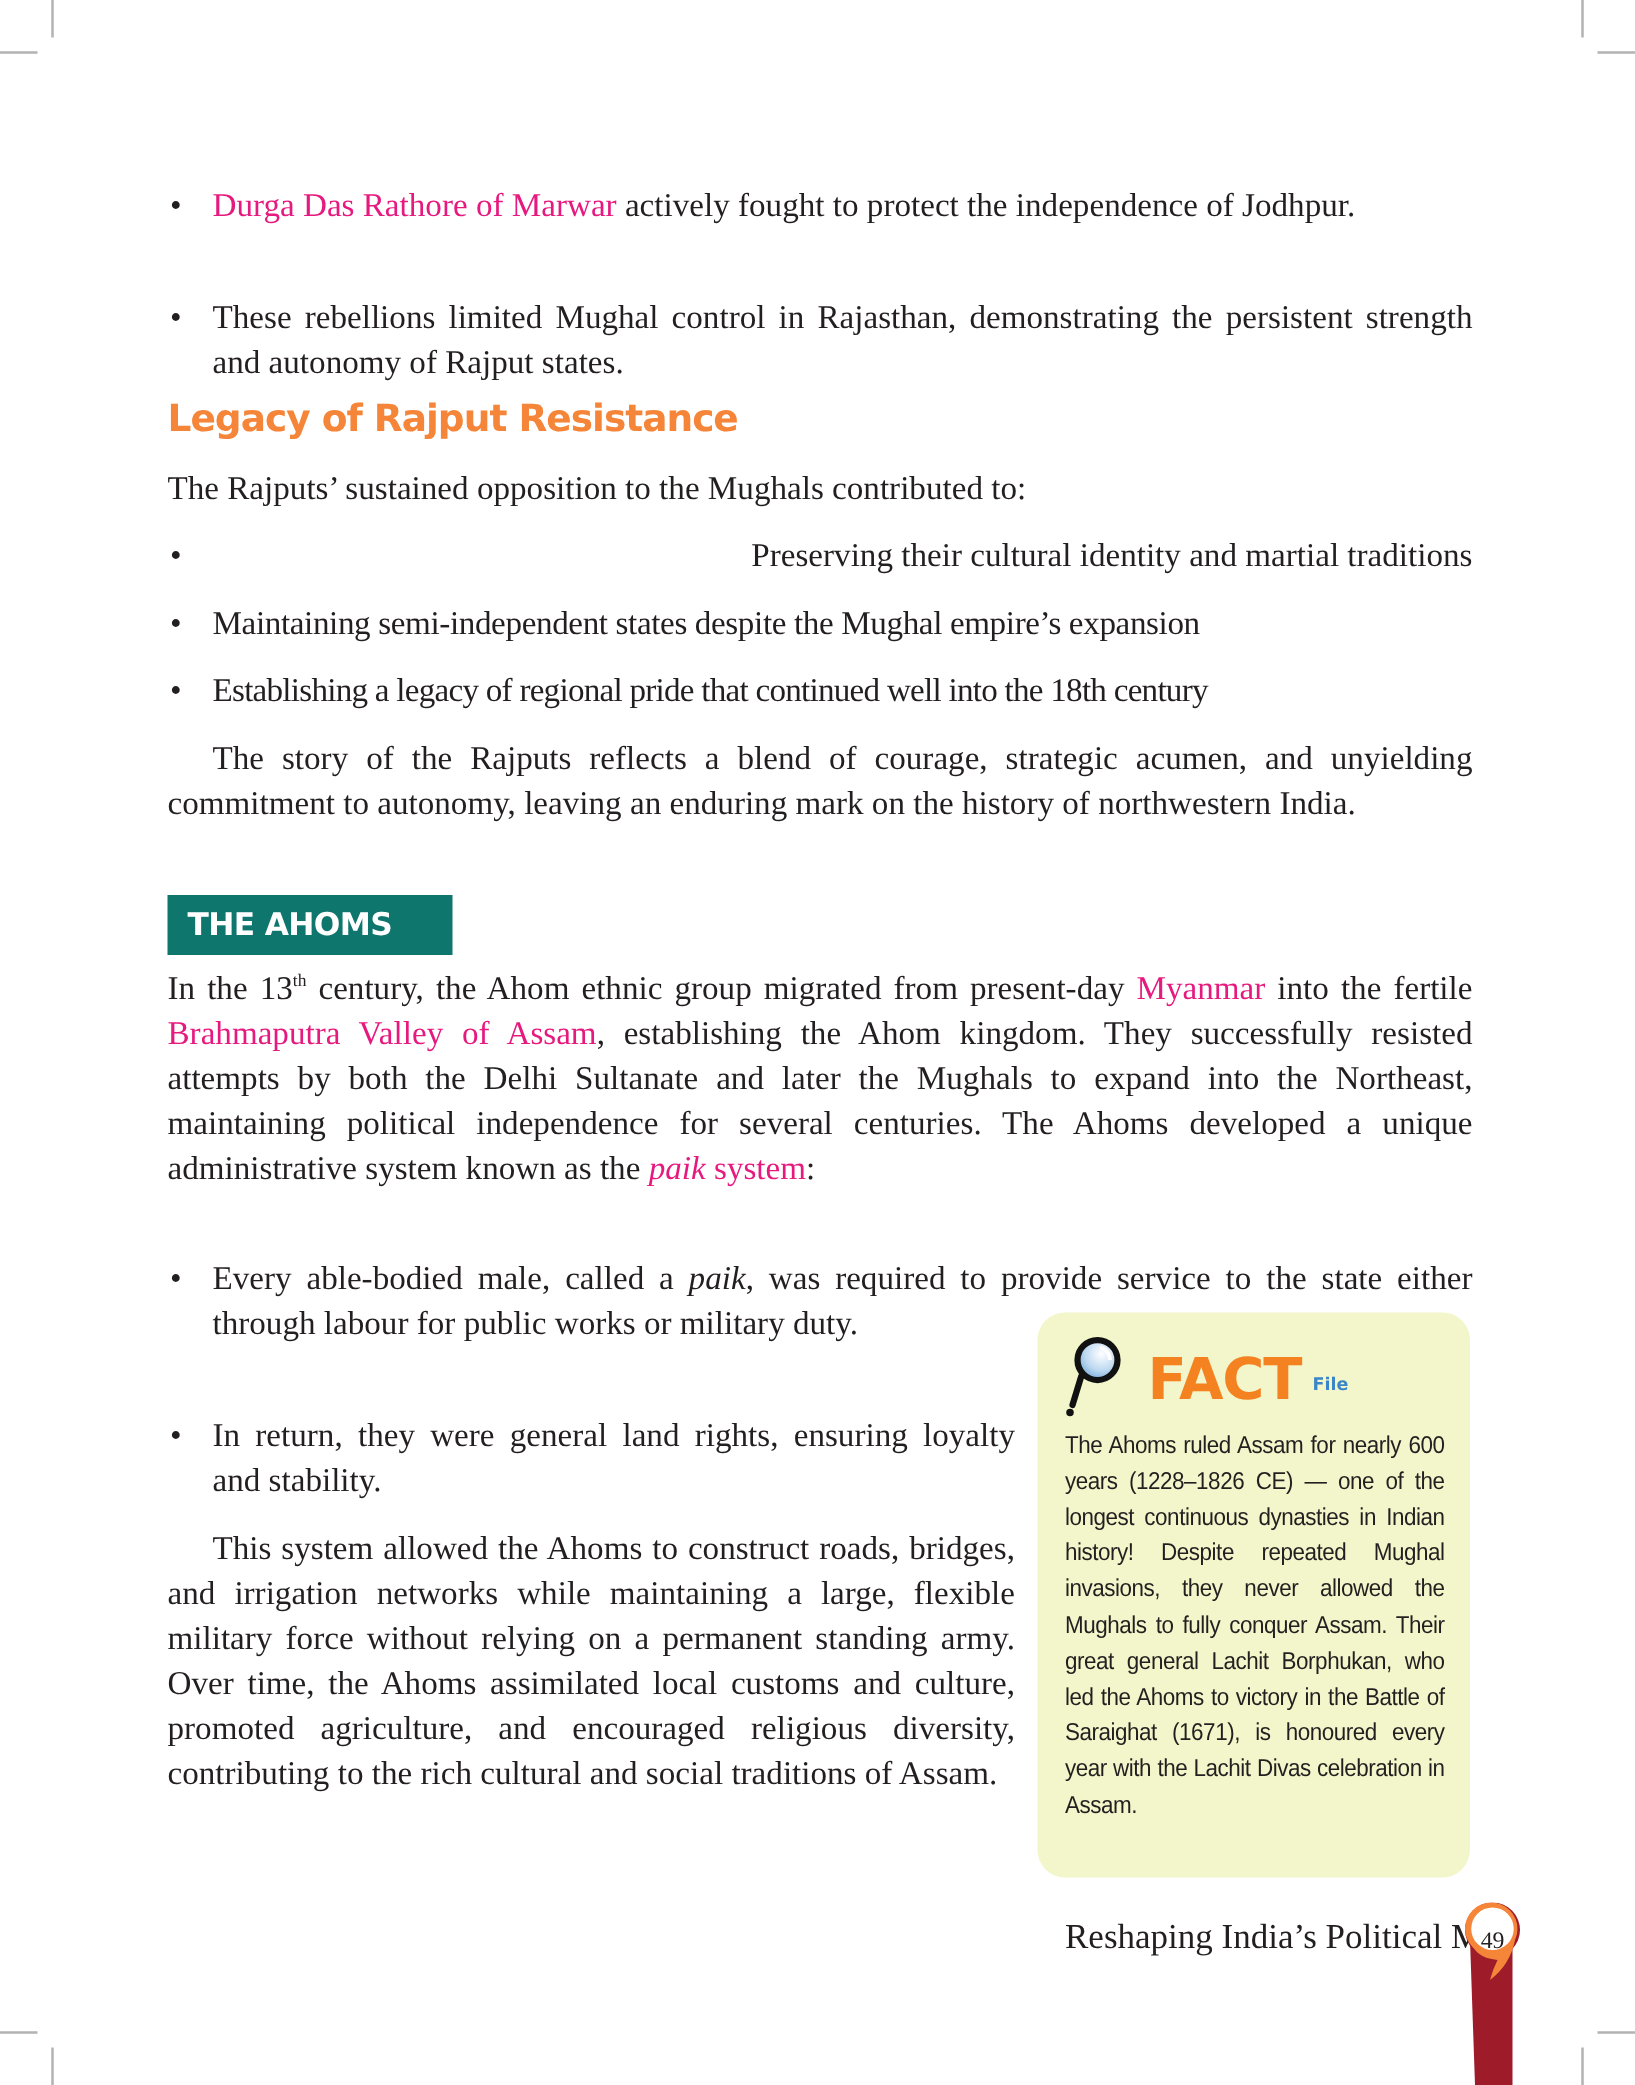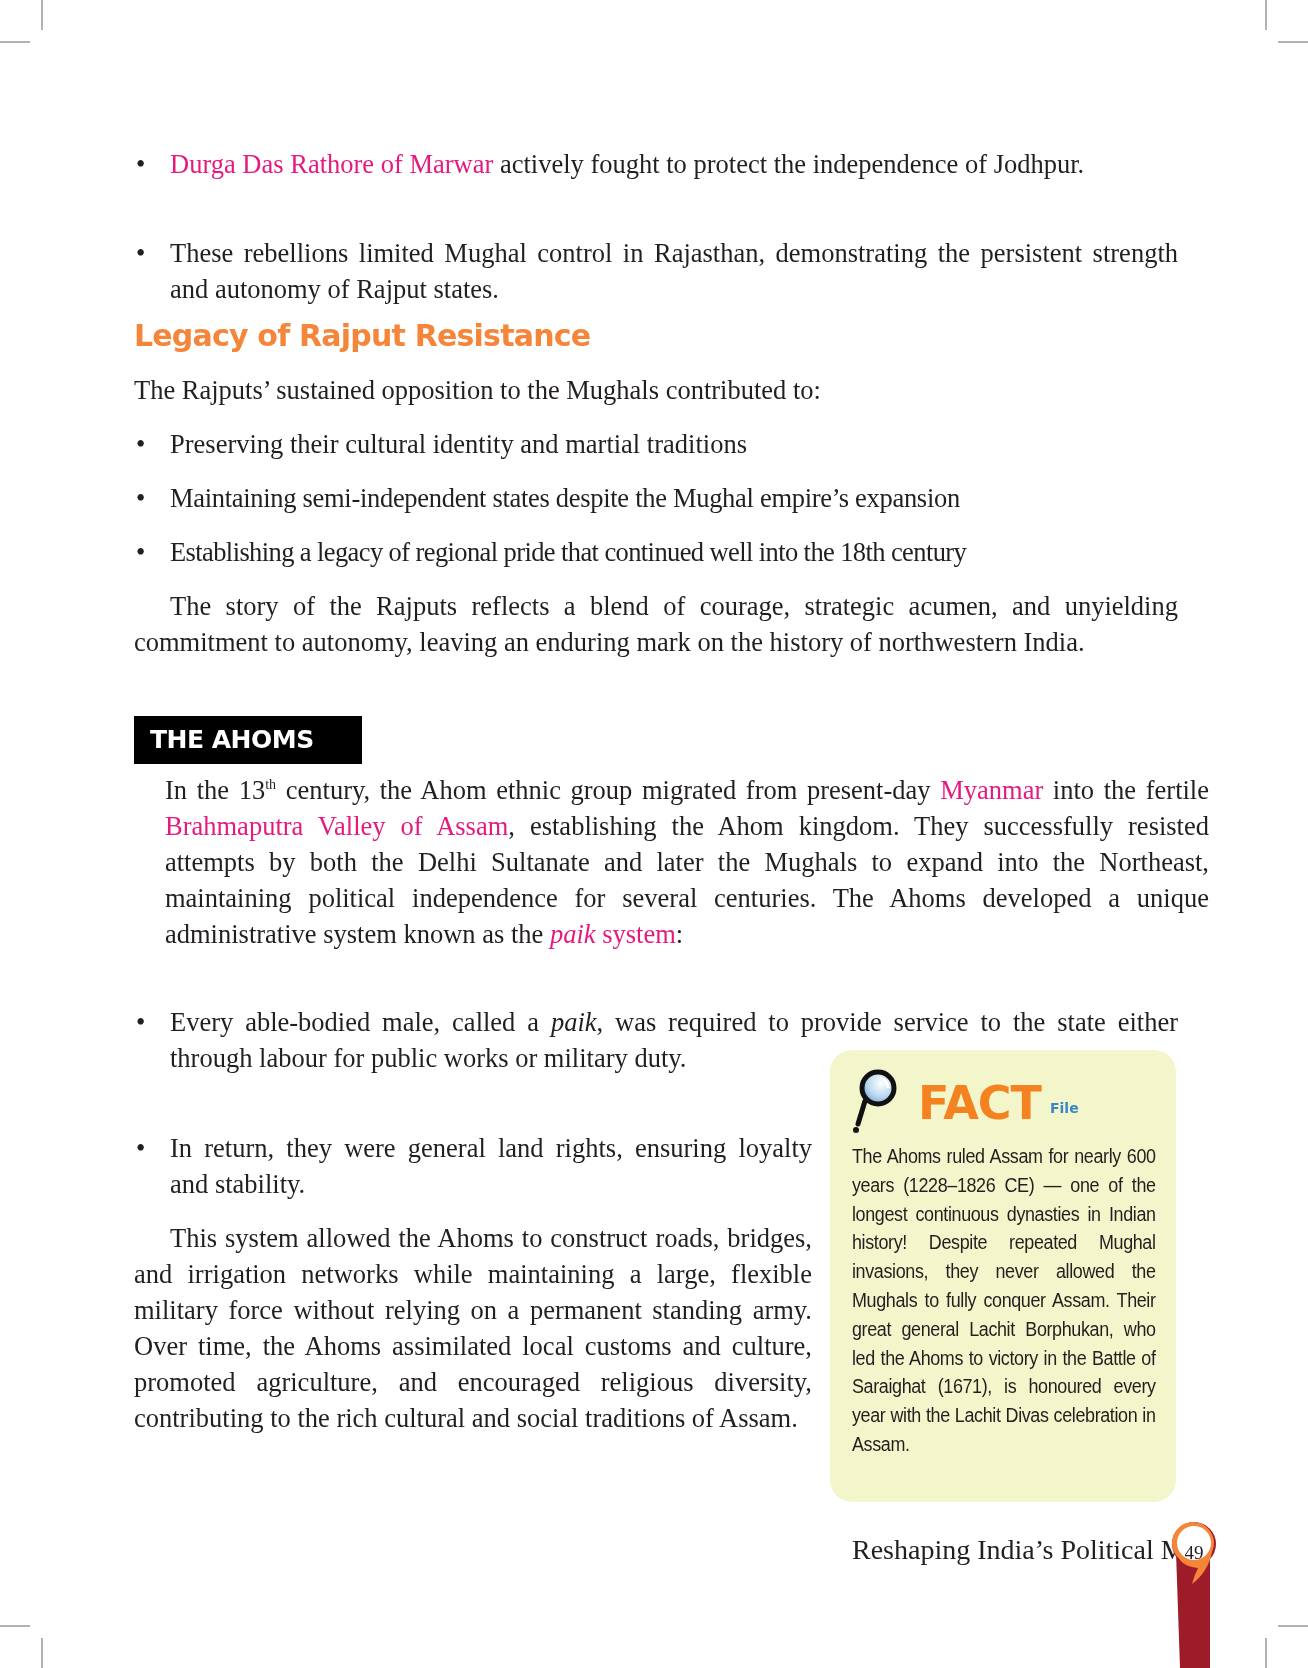--- a/index.html
+++ b/index.html
@@ -7,21 +7,21 @@
          font-family: "DejaVu Serif", "Liberation Serif", serif; color: #231f20; }
   .crop { position: absolute; background: #b3b3b3; }
   .serif { font-family: "Liberation Serif", "DejaVu Serif", serif; font-size: 26.5px; line-height: 36px; color: #231f20; }
   .para { position: absolute; left: 134px; width: 1044px; text-align: justify; }
   .bullet { position: absolute; left: 134px; width: 1044px; }
   .bullet .dot { position: absolute; left: 2px; top: 0; width: 20px; }
   .bullet .txt { display: block; margin-left: 36px; text-align: justify; }
   .pink { color: #e6197f; }
   .h2 { position: absolute; left: 134px; top: 318px; font-family: "DejaVu Sans", "Liberation Sans", sans-serif;
         font-weight: bold; font-size: 30px; color: #f58538; letter-spacing: -0.8px; }
-  .ahoms-band { position: absolute; left: 134px; top: 716px; width: 228px; height: 48px; background: #000000; }
+  .ahoms-band { position: absolute; left: 134px; top: 716px; width: 228px; height: 48px; background: #0f766e; }
   .ahoms-band span { position: absolute; left: 16px; top: 9px; font-family: "DejaVu Sans", "Liberation Sans", sans-serif;
         font-weight: bold; font-size: 25px; color: #ffffff; letter-spacing: -0.5px; }
   sup { font-size: 14px; line-height: 0; vertical-align: 10px; }
   .fact { position: absolute; left: 830px; top: 1050px; width: 346px; height: 452px; background: #f3f6ca; border-radius: 22px; }
   .fact-title { position: absolute; left: 22px; top: 18px; height: 66px; }
   .fact-word { position: absolute; left: 66px; top: 8px; font-family: "DejaVu Sans", "Liberation Sans", sans-serif; font-weight: bold;
         font-size: 46px; color: #f58220; letter-spacing: -1px; }
   .file-word { position: absolute; left: 198px; top: 32px; font-family: "DejaVu Sans", "Liberation Sans", sans-serif; font-weight: bold;
         font-size: 14px; color: #3a87c8; }
   .fact-body { position: absolute; left: 22px; top: 92px; width: 304px; font-family: "Liberation Sans", "DejaVu Sans", sans-serif;
@@ -48,38 +48,38 @@
 <div class="bullet serif" style="top:235px;">
   <span class="dot">•</span>
   <span class="txt">These rebellions limited Mughal control in Rajasthan, demonstrating the persistent strength and autonomy of Rajput states.</span>
 </div>
 
 <div class="h2">Legacy of Rajput Resistance</div>
 <div class="para serif" style="top:372px;">The Rajputs’ sustained opposition to the Mughals contributed to:</div>
 
 <div class="bullet serif" style="top:426px;">
   <span class="dot">•</span>
-  <span class="txt" style="text-align:left;">Preserving their cultural identity and martial traditions</span>
+  <span class="txt" style="text-align:right;">Preserving their cultural identity and martial traditions</span>
 </div>
 <div class="bullet serif" style="top:480px;">
   <span class="dot">•</span>
   <span class="txt" style="text-align:left; white-space:nowrap; letter-spacing:-0.3px;">Maintaining semi-independent states despite the Mughal empire’s expansion</span>
 </div>
 <div class="bullet serif" style="top:534px;">
   <span class="dot">•</span>
   <span class="txt" style="text-align:left; white-space:nowrap; letter-spacing:-0.6px;">Establishing a legacy of regional pride that continued well into the 18th century</span>
 </div>
 
 <div class="para serif" style="top:588px; text-indent:36px;">The story of the Rajputs reflects a blend of courage, strategic acumen, and unyielding commitment to autonomy, leaving an enduring mark on the history of northwestern India.</div>
 
 <div class="ahoms-band">
   <span>THE AHOMS</span>
 </div>
 
-<div class="para serif" style="top:772px;margin-left:31px;">
+<div class="para serif" style="top:772px;">
   <span>In the 13</span><sup>th</sup><span> century, the Ahom ethnic group migrated from present-day </span><span class="pink">Myanmar</span><span> into the fertile </span><span class="pink">Brahmaputra Valley of Assam</span><span>, establishing the Ahom kingdom. They successfully resisted attempts by both the Delhi Sultanate and later the Mughals to expand into the Northeast, maintaining political independence for several centuries. The Ahoms developed a unique administrative system known as the </span><span class="pink" style="font-style:italic;">paik</span><span class="pink"> system</span><span>:</span>
 </div>
 
 <div class="bullet serif" style="top:1004px;">
   <span class="dot">•</span>
   <span class="txt" style="display:block;"><span>Every able-bodied male, called a </span><i>paik</i><span>, was required to provide service to the state either through labour for public works or military duty.</span></span>
 </div>
 
 <div class="bullet serif" style="top:1130px; width:678px;">
   <span class="dot">•</span>

